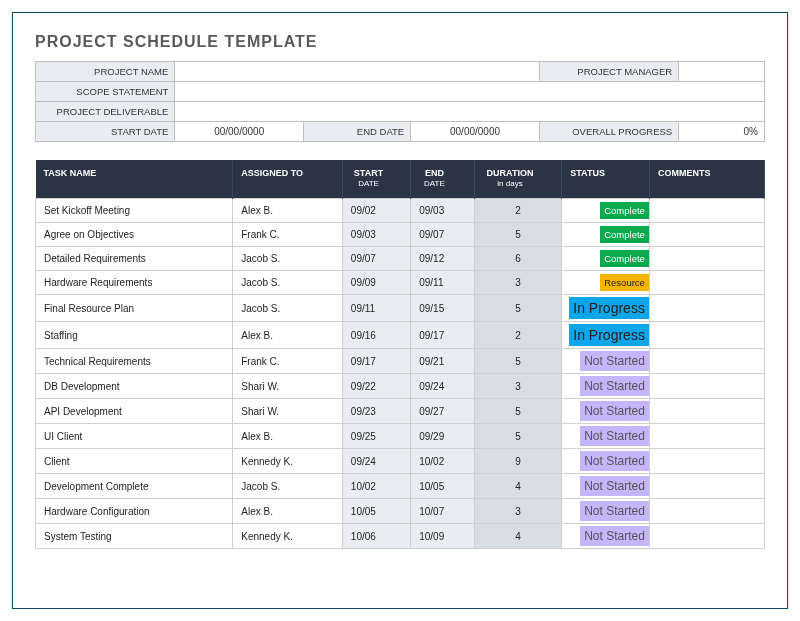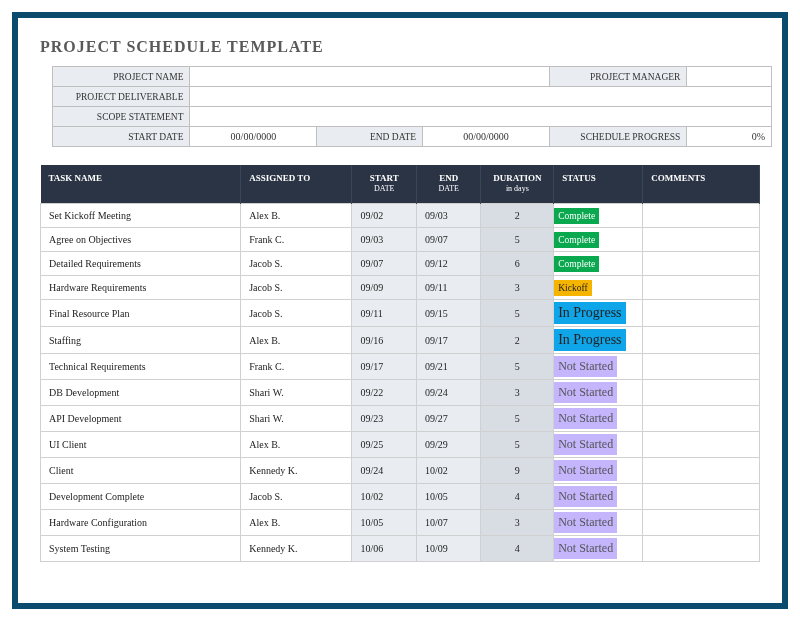--- a/index.html
+++ b/index.html
@@ -4,39 +4,37 @@
 <style>
   * { box-sizing: border-box; margin: 0; padding: 0; }
   body {
     font-family: Arial, Helvetica, sans-serif;
     background: #fff;
     width: 800px;
     height: 621px;
     padding: 12px;
   }
   .container {
-    border: 6px solid #0c4a6e;
+    border: 1px solid #0c4a6e;
     width: 100%;
     height: 100%;
     padding: 20px 22px;
-    font-family: Liberation Serif, serif;
   }
   .title {
     font-size: 16px;
     font-weight: bold;
     letter-spacing: 1px;
     color: #595959;
     margin-bottom: 10px;
   }
   .info-table {
     width: 100%;
     border-collapse: collapse;
     font-size: 10px;
     margin-bottom: 18px;
-    margin-left: 12px;
   }
   .info-table td {
     border: 1px solid #bfbfbf;
     height: 20px;
     padding: 3px 6px;
     color: #333;
     text-align: center;
   }
   .info-table td.label {
     background: #e9edf1;
@@ -48,36 +46,36 @@
     width: 100%;
     border-collapse: collapse;
     font-size: 10px;
   }
   .schedule th {
     background: #2b3445;
     color: #fff;
     font-size: 9px;
     font-weight: bold;
     text-align: left;
-    padding: 8px 8px 10px 8px;
+    padding: 8px 24px 10px 8px;
     border-right: 1px solid #3c465b;
     vertical-align: top;
     line-height: 1.2;
   }
   .schedule th.center { text-align: center; }
   .schedule th .sub { font-weight: normal; font-size: 8px; display:block; }
   .schedule td {
     border: 1px solid #d0d0d0;
     padding: 5px 8px;
     height: 24px;
     color: #222;
   }
   .schedule td.datecol { background: #e9edf1; text-align: left; width: 58px; }
   .schedule td.durcol  { background: #d8dde4; text-align: center; width: 62px; }
-  .schedule td.status  { width: 80px; padding: 2px 0; }
+  .schedule td.status  { width: 80px; padding: 2px 0; text-align: right; }
   .schedule td.comments{ width: 105px; }
   .col-task { width: 180px; }
   .col-assigned { width: 100px; }
   .st-complete    { background: #0aa84f; color:#fff; padding:3px 4px; display:inline-block; font-size:9.5px;}
   .st-overdue     { background: #f5b400; color:#222; padding:3px 4px; display:inline-block; font-size:9.5px;}
   .st-progress    { background: #0ea5e9; color:#222; padding:3px 4px; display:inline-block; font-size:14px;}
   .st-notstarted  { background: #c4b5fd; color:#555; padding:3px 4px; display:inline-block; font-size:12px;}
 </style>
 </head>
 <body>
@@ -88,33 +86,33 @@
 
   <table class="info-table">
     <tbody>
         <tr>
       <td class="label">PROJECT NAME</td>
       <td colspan="3"></td>
       <td class="label" style="width:120px">PROJECT MANAGER</td>
       <td style="width:80px"></td>
     </tr>
     <tr>
+      <td class="label">SCOPE STATEMENT</td>
+      <td colspan="5"></td>
+    </tr>
+    <tr>
       <td class="label">PROJECT DELIVERABLE</td>
-      <td colspan="5"></td>
-    </tr>
-    <tr>
-      <td class="label">SCOPE STATEMENT</td>
       <td colspan="5"></td>
     </tr>
     <tr>
       <td class="label">START DATE</td>
       <td style="width:120px">00/00/0000</td>
       <td class="label" style="width:100px">END DATE</td>
       <td style="width:120px">00/00/0000</td>
-      <td class="label">SCHEDULE PROGRESS</td>
+      <td class="label">OVERALL PROGRESS</td>
       <td style="text-align:right">0%</td>
     </tr>
   </tbody>
     </table>
 
   <table class="schedule">
     <thead>
       <tr>
         <th class="col-task">TASK NAME</th>
         <th class="col-assigned">ASSIGNED TO</th>
@@ -152,21 +150,21 @@
           <td class="durcol">6</td>
           <td class="status"><span class="st-complete">Complete</span></td>
           <td class="comments"></td>
         </tr>
         <tr>
           <td class="col-task">Hardware Requirements</td>
           <td class="col-assigned">Jacob S.</td>
           <td class="datecol">09/09</td>
           <td class="datecol">09/11</td>
           <td class="durcol">3</td>
-          <td class="status"><span class="st-overdue">Kickoff</span></td>
+          <td class="status"><span class="st-overdue">Resource</span></td>
           <td class="comments"></td>
         </tr>
         <tr>
           <td class="col-task">Final Resource Plan</td>
           <td class="col-assigned">Jacob S.</td>
           <td class="datecol">09/11</td>
           <td class="datecol">09/15</td>
           <td class="durcol">5</td>
           <td class="status"><span class="st-progress">In Progress</span></td>
           <td class="comments"></td>

